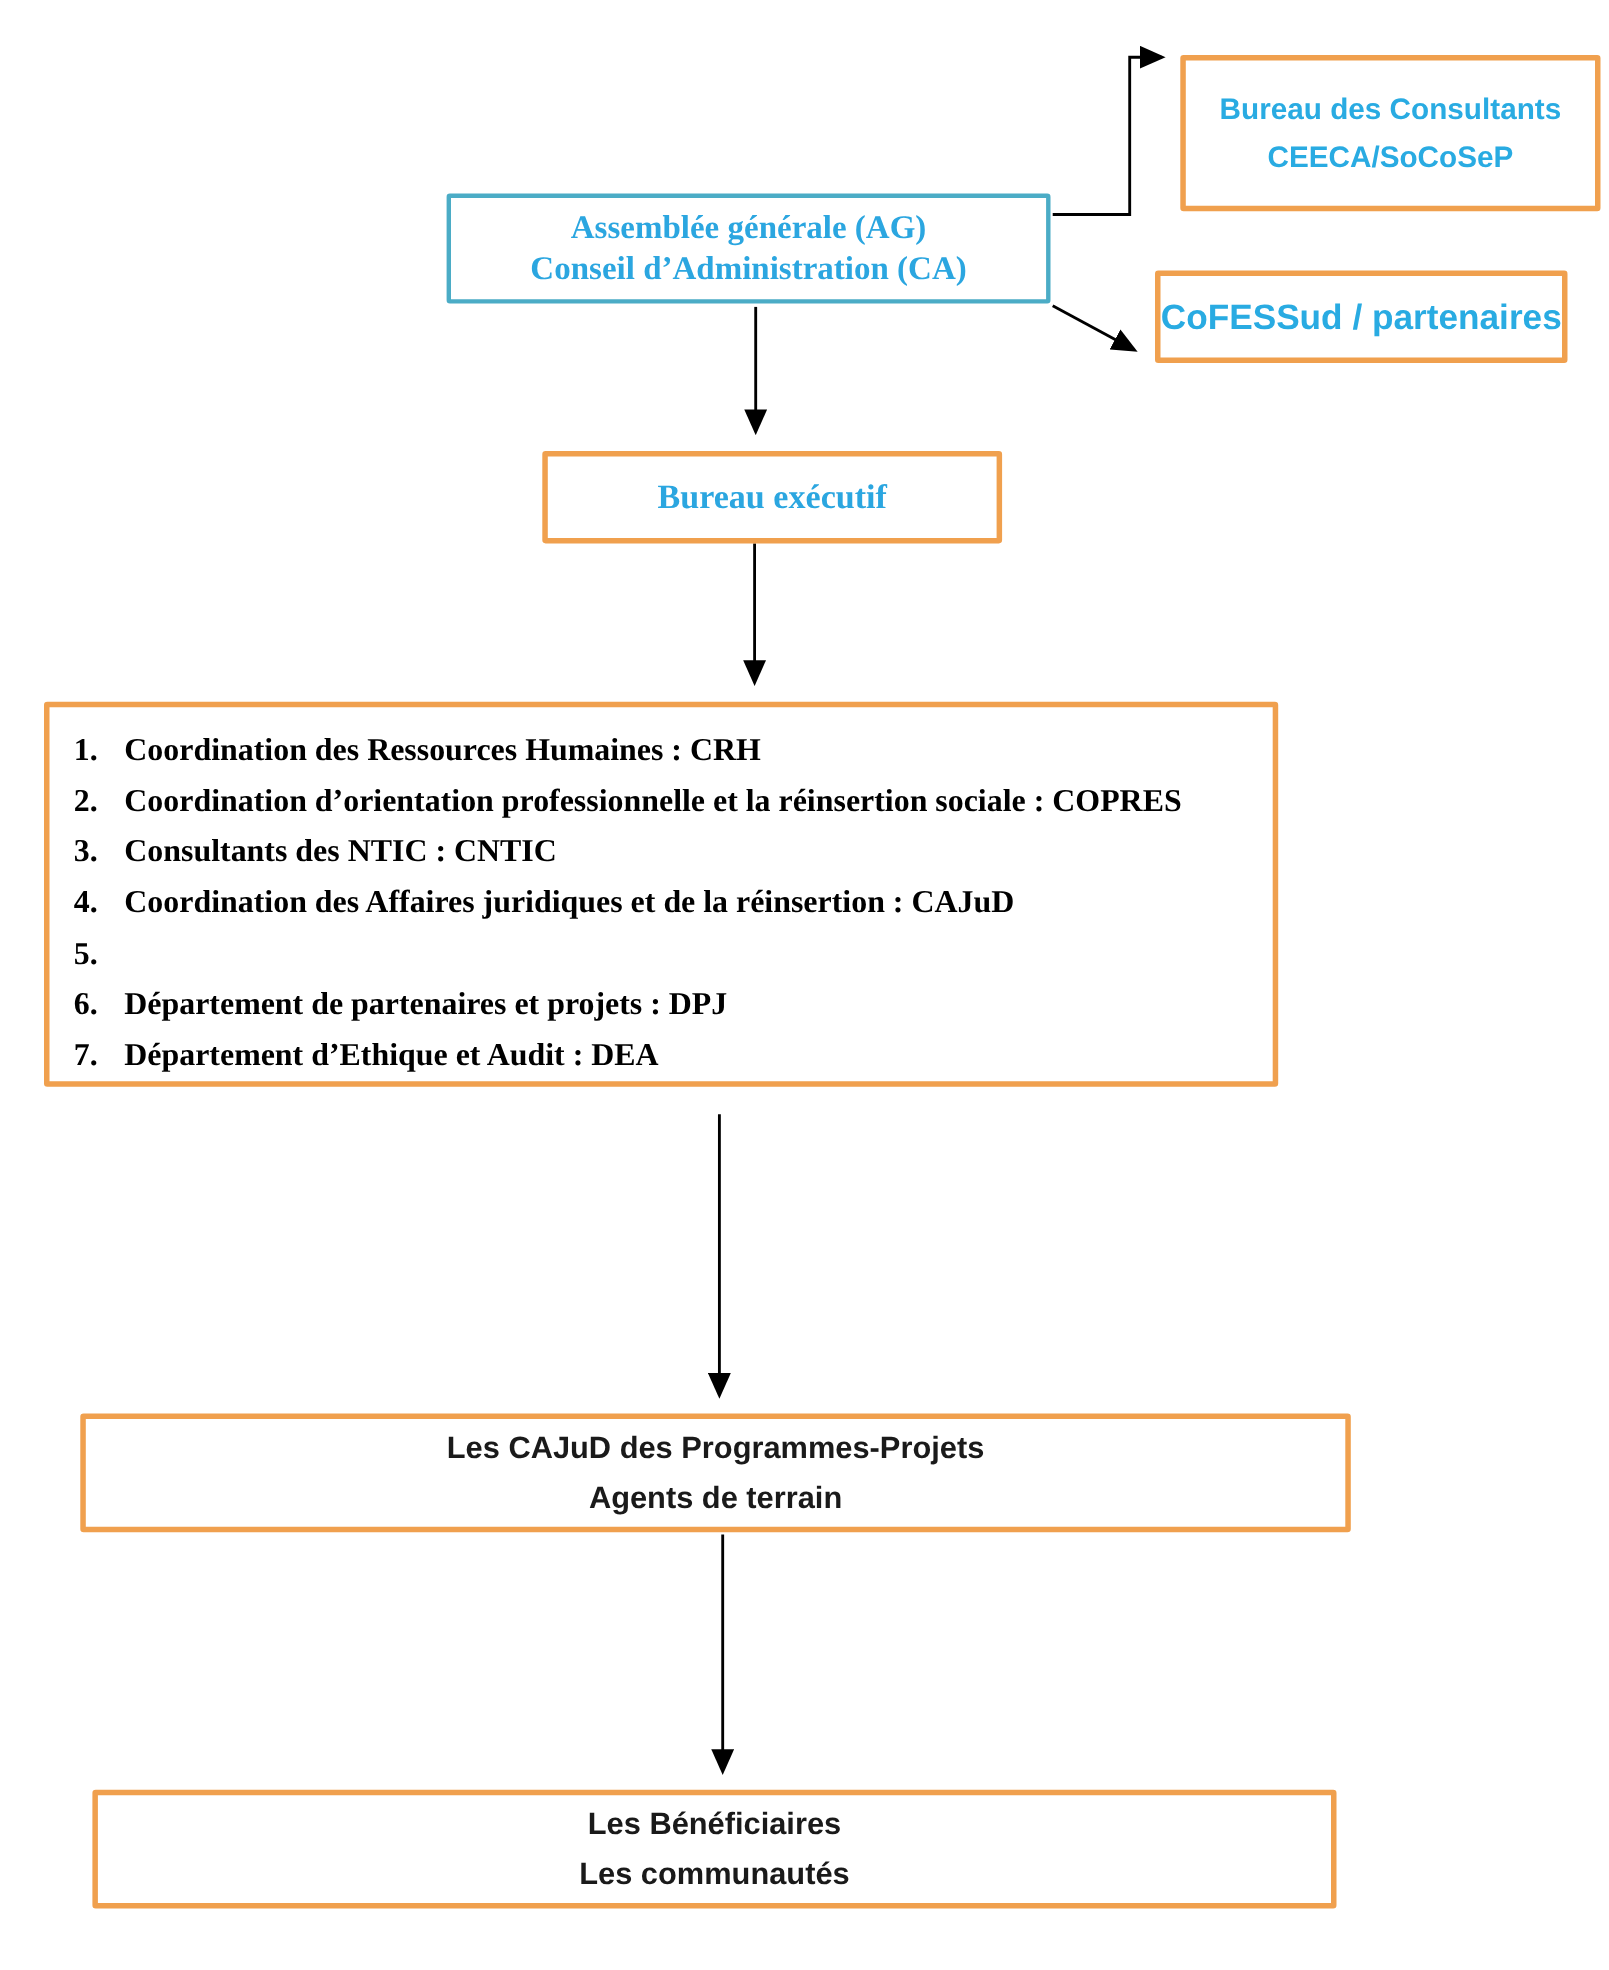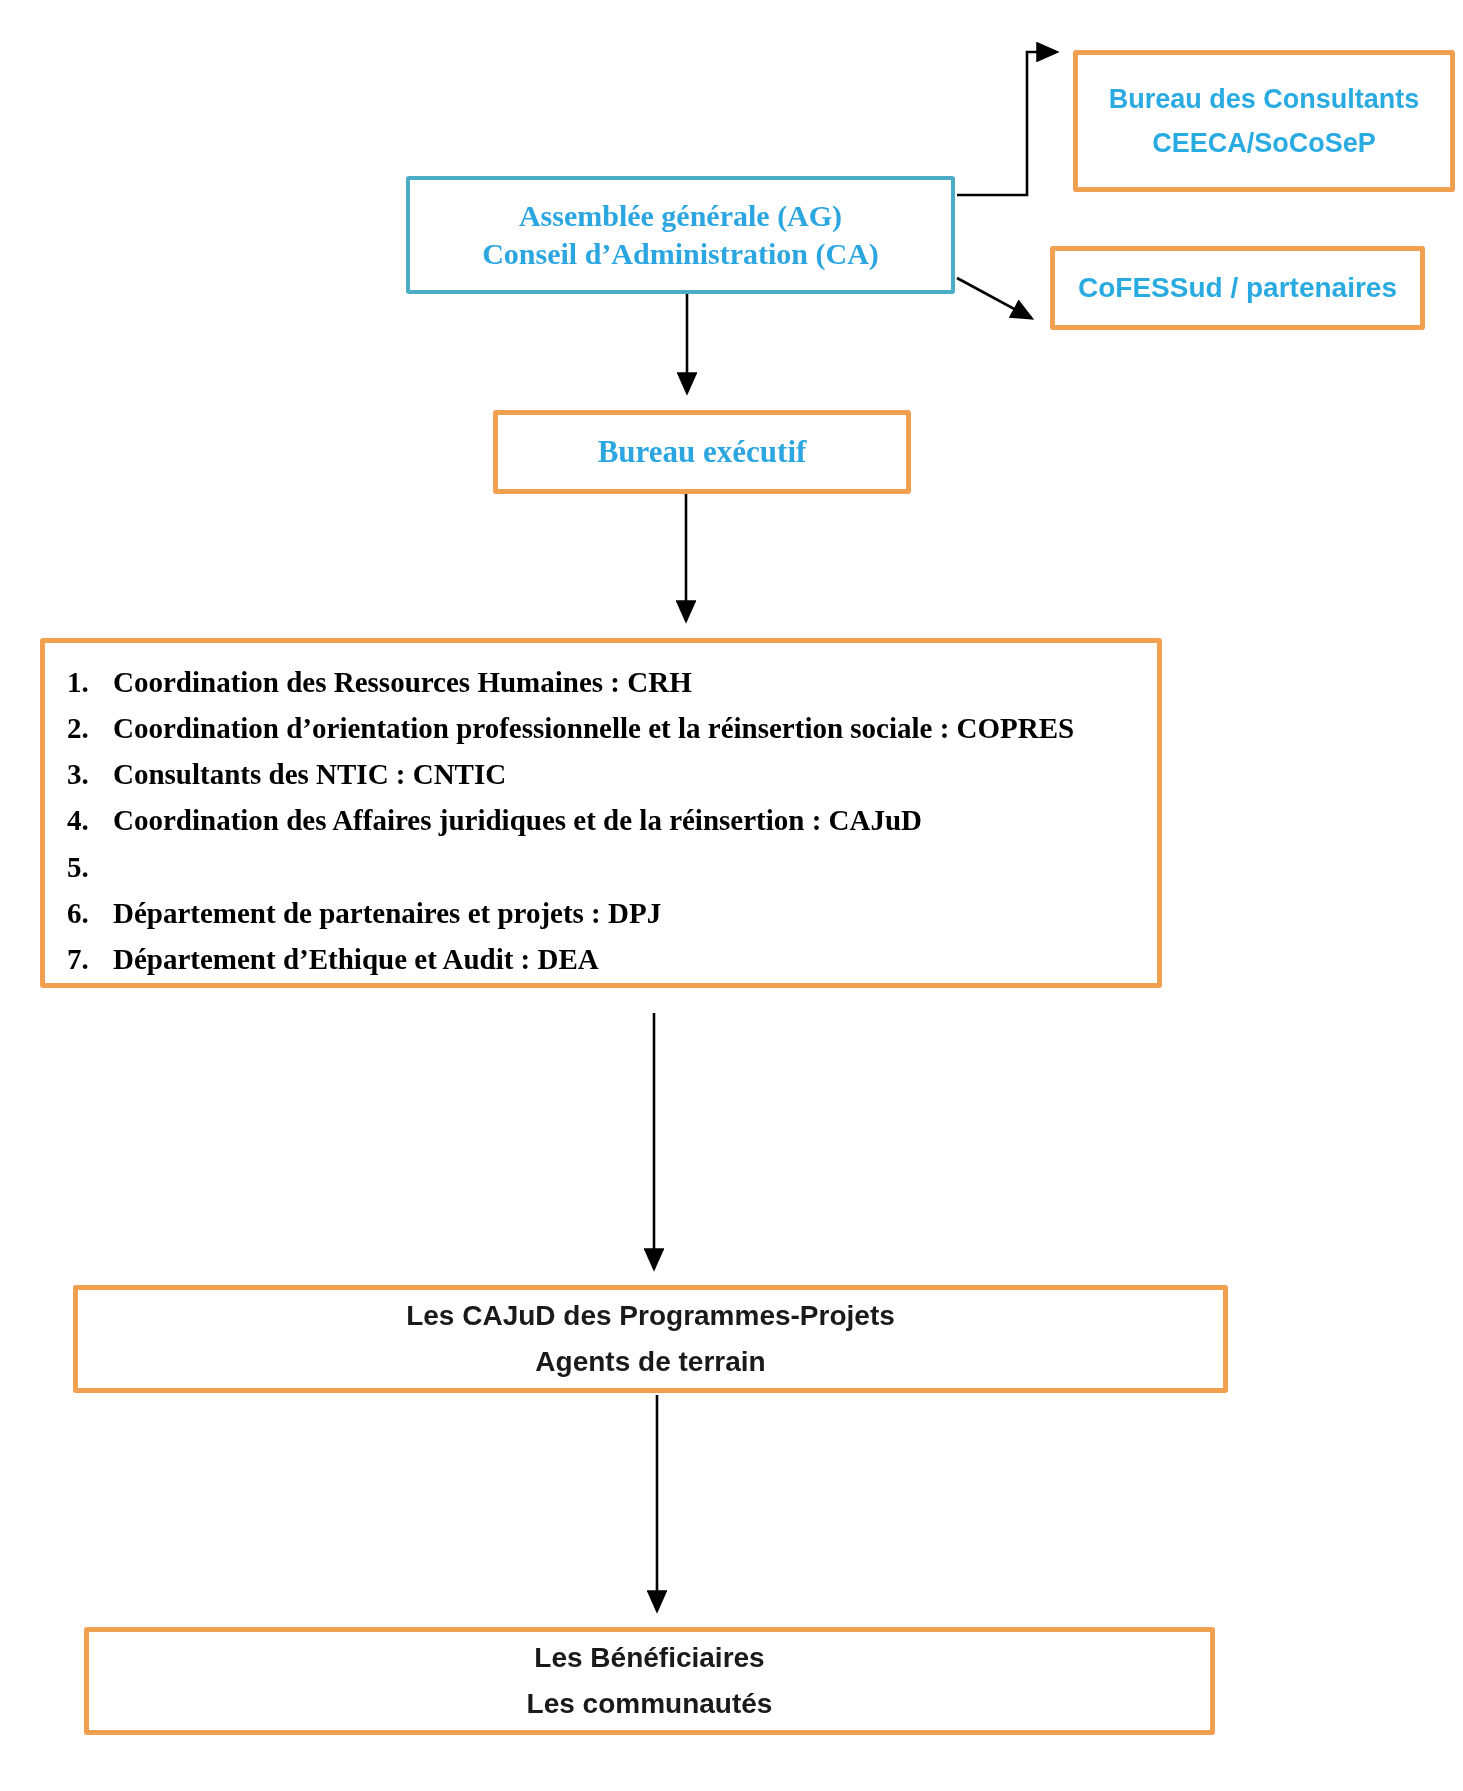--- a/index.html
+++ b/index.html
@@ -33,21 +33,21 @@
   .sans-blue{
     font-weight:bold;
     color:#29ABE2;
   }
   .sans-black{
     font-weight:bold;
     color:#1a1a1a;
   }
   .ag-box{line-height:38px;font-size:30px;}
   .consultants-box{line-height:44px;font-size:27px;}
-  .cofessud-box{font-size:28px;}
+  .cofessud-box{font-size:32px;}
   .executif-box{font-size:31px;}
   .list-box{
     align-items:stretch;
     justify-content:flex-start;
     text-align:left;
     padding:16px 10px 0 22px;
     font-family:"Liberation Serif", serif;
     font-weight:bold;
     color:#000;
     font-size:29px;
@@ -80,21 +80,21 @@
 
     <line x1="687" y1="279" x2="687" y2="392" stroke="#000000" stroke-width="2.6" marker-end="url(#arrow)"></line>
 
     <line x1="686" y1="494" x2="686" y2="620" stroke="#000000" stroke-width="2.6" marker-end="url(#arrow)"></line>
 
     <line x1="654" y1="1013" x2="654" y2="1268" stroke="#000000" stroke-width="2.6" marker-end="url(#arrow)"></line>
 
     <line x1="657" y1="1395" x2="657" y2="1610" stroke="#000000" stroke-width="2.6" marker-end="url(#arrow)"></line>
   </svg>
 
-  <div class="box border-teal ag-box serif-blue" style="left:406px;top:176px;width:549px;height:118px;">
+  <div class="box border-teal ag-box serif-blue" style="left:406px;top:176px;width:549px;height:100px;">
     <div>Assemblée générale (AG)</div>
     <div>Conseil d’Administration (CA)</div>
   </div>
 
   <div class="box border-orange consultants-box sans-blue" style="left:1073px;top:50px;width:382px;height:142px;">
     <div>Bureau des Consultants</div>
     <div>CEECA/SoCoSeP</div>
   </div>
 
   <div class="box border-orange cofessud-box sans-blue" style="left:1050px;top:246px;width:375px;height:84px;">

